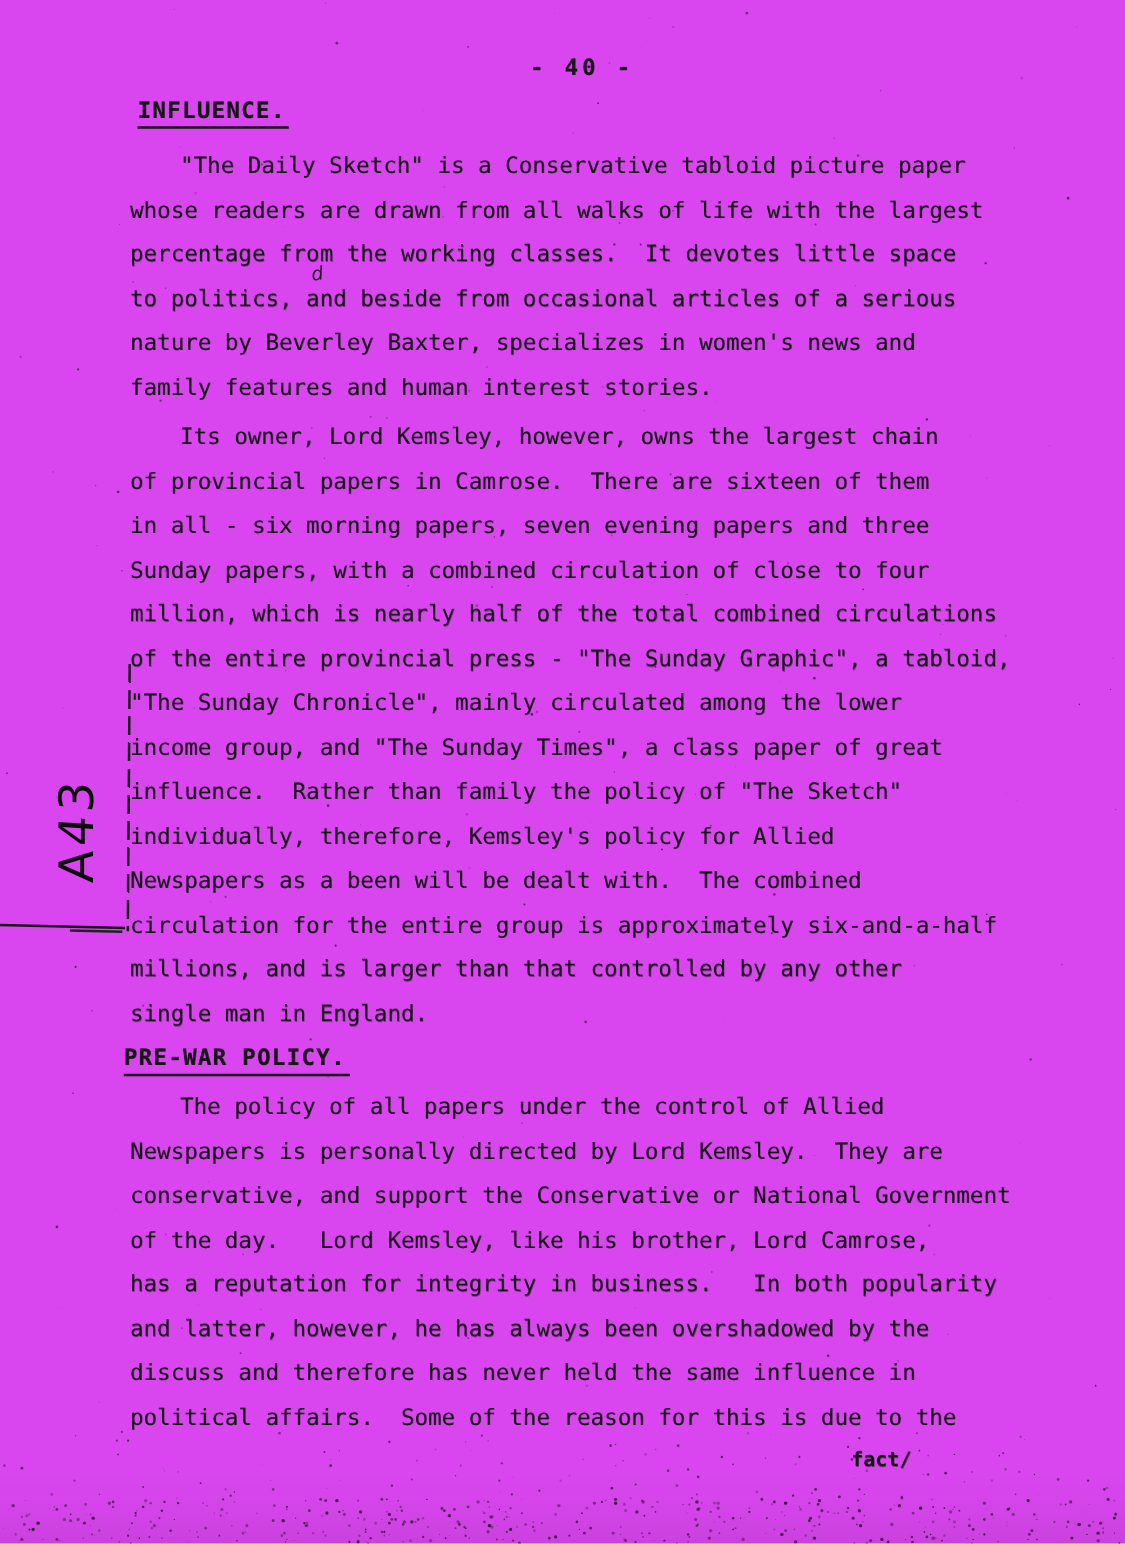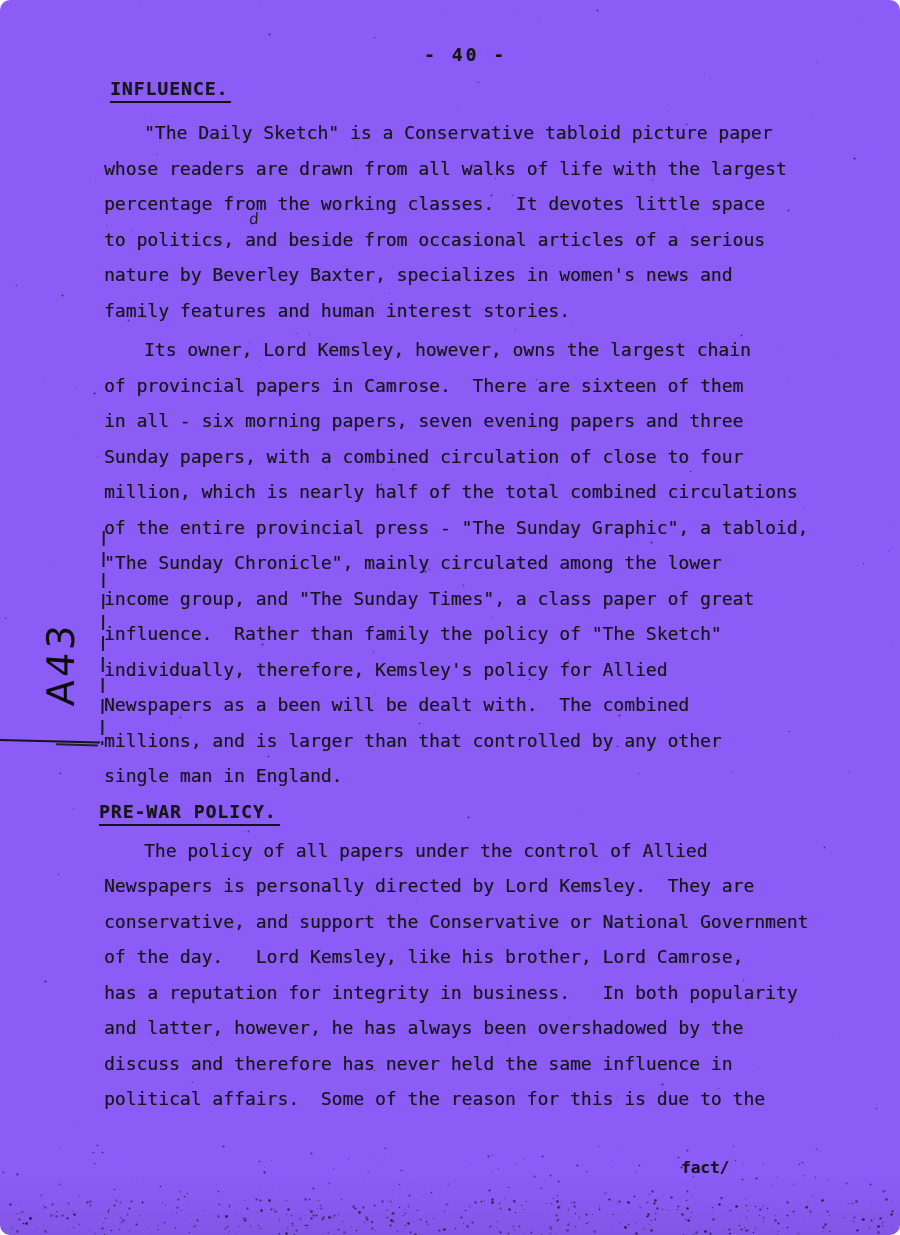--- a/index.html
+++ b/index.html
@@ -4,25 +4,24 @@
 <style>
   html, body {
     margin: 0;
     padding: 0;
     background: #ffffff;
   }
   .page {
     position: relative;
     width: 900px;
     height: 1235px;
-    background: #8b5cf6;
+    background: #d946ef;
     overflow: hidden;
     font-family: "DejaVu Sans Mono", "Liberation Mono", monospace;
     color: #161616;
-    border-radius: 10px;
   }
   
   .page::after {
     content: "";
     position: absolute;
     left: 0; right: 0; bottom: 0;
     height: 60px;
     background: linear-gradient(to bottom, rgba(0,0,0,0) 0%, rgba(0,0,0,0.03) 55%, rgba(0,0,0,0.07) 100%);
     pointer-events: none;
   }
@@ -167,20 +166,21 @@
         <div class="doc-line">of provincial papers in Camrose.  There are sixteen of them</div>
         <div class="doc-line">in all - six morning papers, seven evening papers and three</div>
         <div class="doc-line">Sunday papers, with a combined circulation of close to four</div>
         <div class="doc-line">million, which is nearly half of the total combined circulations</div>
         <div class="doc-line">of the entire provincial press - "The Sunday Graphic", a tabloid,</div>
         <div class="doc-line">"The Sunday Chronicle", mainly circulated among the lower</div>
         <div class="doc-line">income group, and "The Sunday Times", a class paper of great</div>
         <div class="doc-line">influence.  Rather than family the policy of "The Sketch"</div>
         <div class="doc-line">individually, therefore, Kemsley's policy for Allied</div>
         <div class="doc-line">Newspapers as a been will be dealt with.  The combined</div>
+        <div class="doc-line">circulation for the entire group is approximately six-and-a-half</div>
         <div class="doc-line">millions, and is larger than that controlled by any other</div>
         <div class="doc-line">single man in England.</div>
       </div>
       <div class="section-heading heading-2">PRE-WAR POLICY.</div>
       <div class="paragraph">
         <div class="doc-line first-line">The policy of all papers under the control of Allied</div>
         <div class="doc-line">Newspapers is personally directed by Lord Kemsley.  They are</div>
         <div class="doc-line">conservative, and support the Conservative or National Government</div>
         <div class="doc-line">of the day.   Lord Kemsley, like his brother, Lord Camrose,</div>
         <div class="doc-line">has a reputation for integrity in business.   In both popularity</div>

